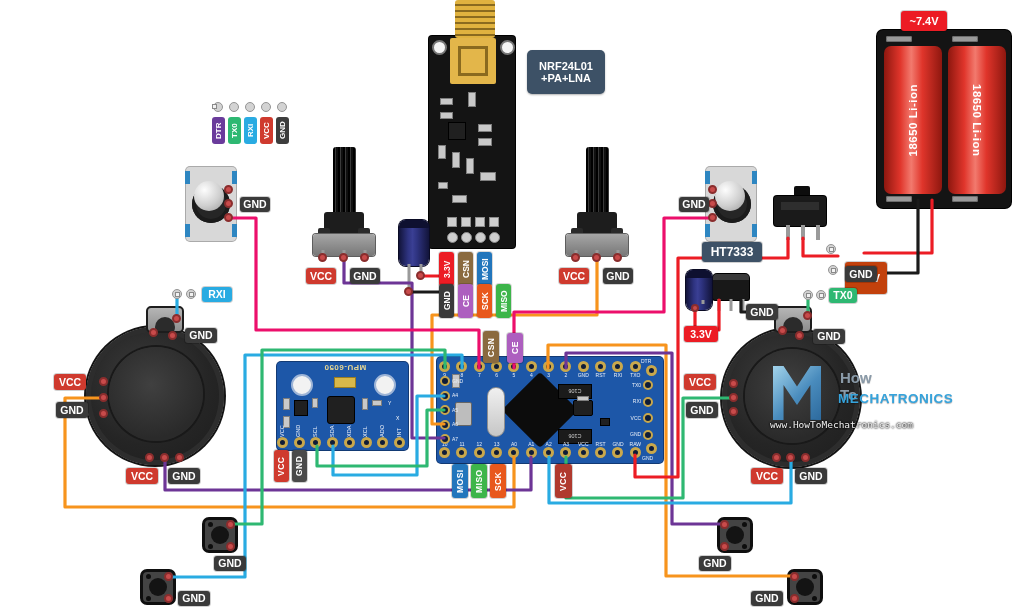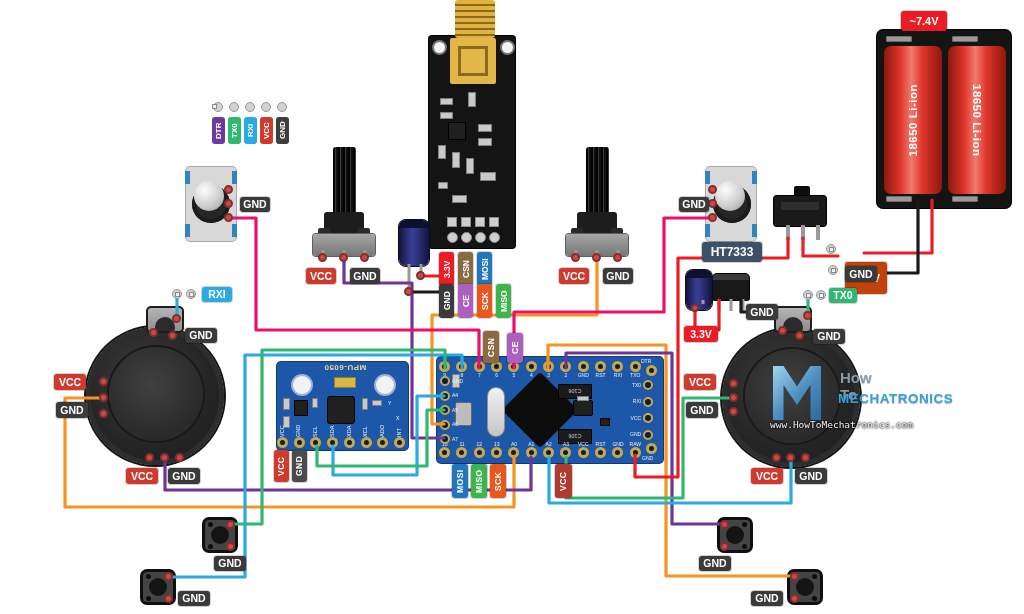--- a/index.html
+++ b/index.html
@@ -515,20 +515,24 @@
       <path stroke="#ec1c24" d="M788 238 L788 258 L678 258 L678 477 L635 477 L635 455"></path>
       <path stroke="#ec1c24" d="M421 276 L446 276"></path>
       <path stroke="#ec1c24" d="M695 308 L695 330 M719 300 L719 330"></path>
 
       <path stroke="#1a1a1a" d="M918 200 L918 273 L856 273"></path>
       <path stroke="#1a1a1a" d="M409 292 L446 292"></path>
       <path stroke="#1a1a1a" d="M741 300 L741 312 L752 312"></path>
     </g>
   </svg>
 
+  <div class="nname" style="left:527px;top:50px;width:78px;height:44px;font-size:11px">
+    <span>NRF24L01</span>
+    <span>+PA+LNA</span>
+  </div>
 
   <div class="nrow" style="left:439px;top:252px">
 
   <span class="nb" style="background: rgb(236, 28, 36);">3.3V</span>
       <span class="nb" style="background: rgb(138, 106, 63);">CSN</span>
       <span class="nb" style="background: rgb(34, 118, 188);">MOSI</span>
     </div>
   <div class="nrow" style="left:439px;top:284px">
 
   <span class="nb" style="background: rgb(58, 58, 58);">GND</span>

